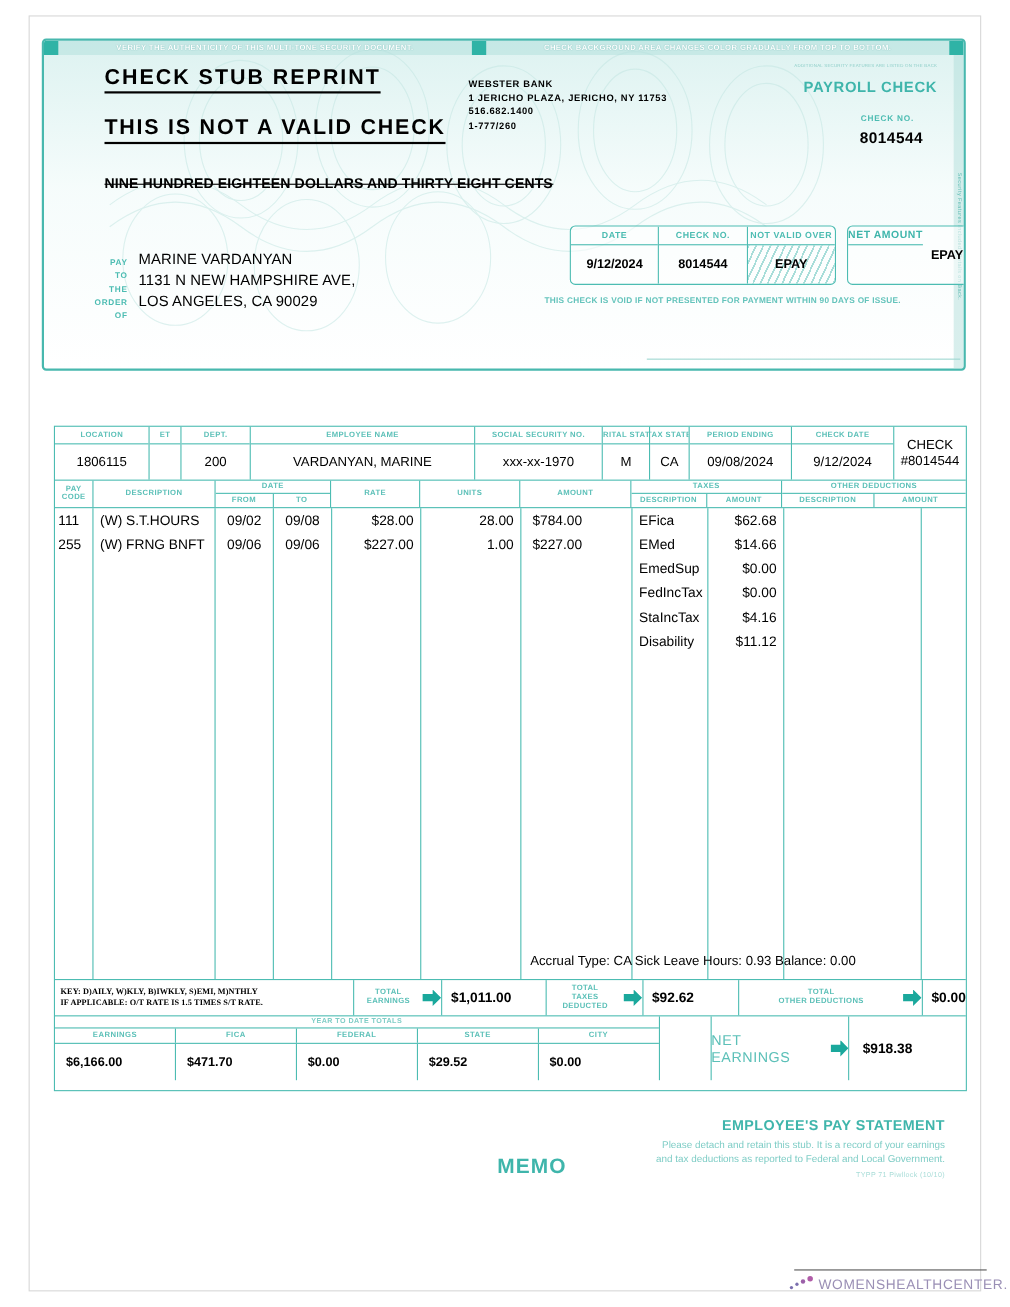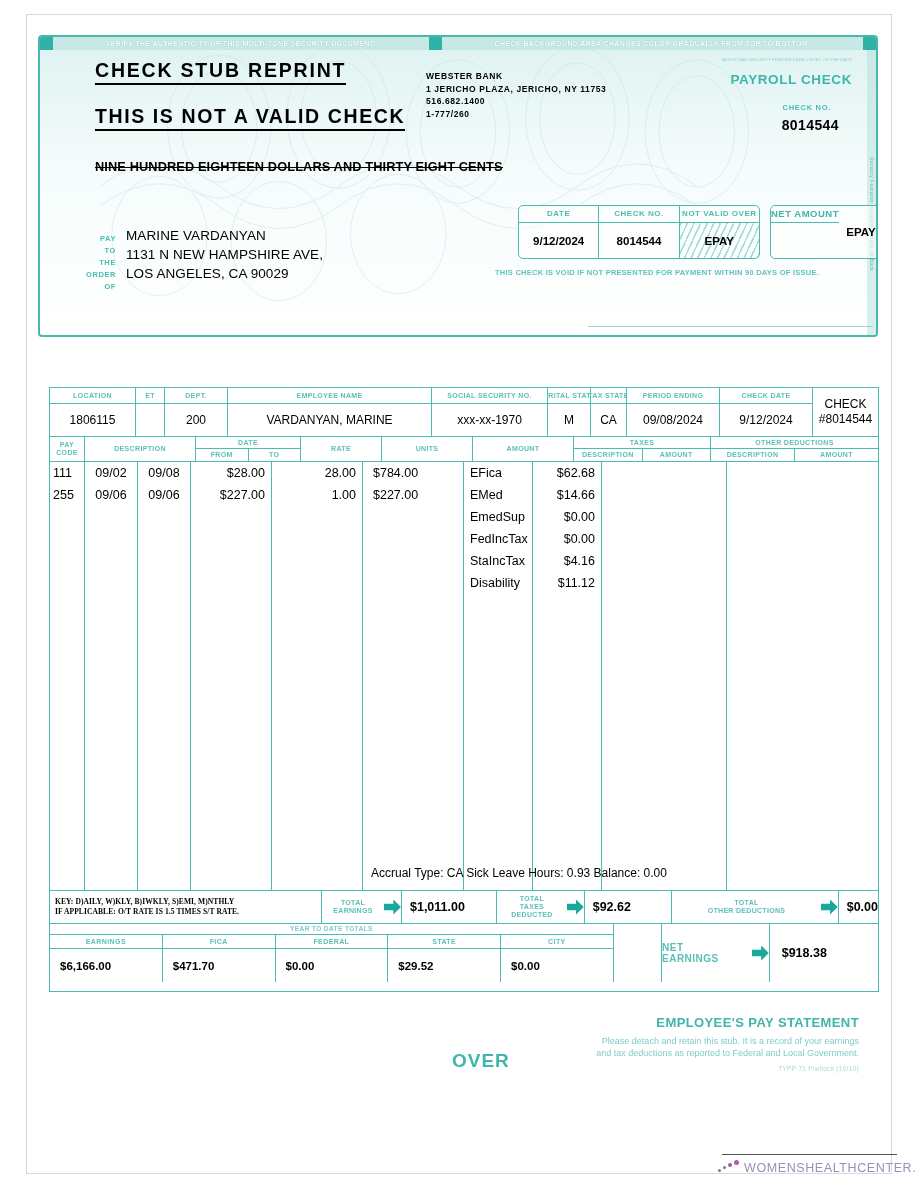--- a/index.html
+++ b/index.html
@@ -367,21 +367,21 @@
     flex: 1 1 0; display: flex; align-items: center;
     font-size: 11.5px; font-weight: bold;
     border-right: 1.2px solid #4cbcb2;
     padding-left: 10px; box-sizing: border-box;
   }
   .ytd-vals > div:last-child { border-right: none; }
   .ytd-spacer { width: 48px; border-right: 1.2px solid #4cbcb2; }
   .net-earn { flex: 1 1 auto; display: flex; }
   .net-earn-lab {
     flex: 1 1 auto; display: flex; align-items: center; justify-content: center;
-    font-size: 10px; font-weight: bold; letter-spacing: .5px; color: #5cc0b8;
+    font-size: 13px; font-weight: normal; letter-spacing: .5px; color: #5cc0b8;
     border-right: 1.2px solid #4cbcb2;
   }
   .net-earn-val {
     width: 110px; display: flex; align-items: center;
     font-size: 12.5px; font-weight: bold; padding-left: 12px; box-sizing: border-box;
   }
 
   
   .memo {
     position: absolute;
@@ -597,20 +597,24 @@
           <div>AMOUNT</div>
         </div>
       </div>
     </div>
 
     <div class="det-body">
       <div class="bcol" style="width:34px">
         <div class="rowline r-left" style="padding-left:3px">111</div>
         <div class="rowline r-left" style="padding-left:3px">255</div>
       </div>
+      <div class="bcol" style="width:110px">
+        <div class="rowline r-left">(W) S.T.HOURS</div>
+        <div class="rowline r-left">(W) FRNG BNFT</div>
+      </div>
       <div class="bcol" style="width:52px">
         <div class="rowline r-center">09/02</div>
         <div class="rowline r-center">09/06</div>
       </div>
       <div class="bcol" style="width:52px">
         <div class="rowline r-center">09/08</div>
         <div class="rowline r-center">09/06</div>
       </div>
       <div class="bcol" style="width:80px">
         <div class="rowline r-right">$28.00</div>
@@ -707,21 +711,21 @@
       <div class="net-earn">
         <div class="net-earn-lab">
           <span>NET EARNINGS</span>
           <span class="arrow-glyph" style="margin-left:10px"></span>
         </div>
         <div class="net-earn-val">$918.38</div>
       </div>
     </div>
   </div>
 
-  <div class="memo">OVER</div>
+  <div class="memo">MEMO</div>
   <div class="eps-title">EMPLOYEE'S PAY STATEMENT</div>
   <div class="eps-note">
     <div>Please detach and retain this stub. It is a record of your earnings</div>
     <div>and tax deductions as reported to Federal and Local Government.</div>
   </div>
   <div class="eps-code">TYPP  71 Piwllock (10/10)</div>
 
 </div>
 
 <div class="wm-line"></div>

